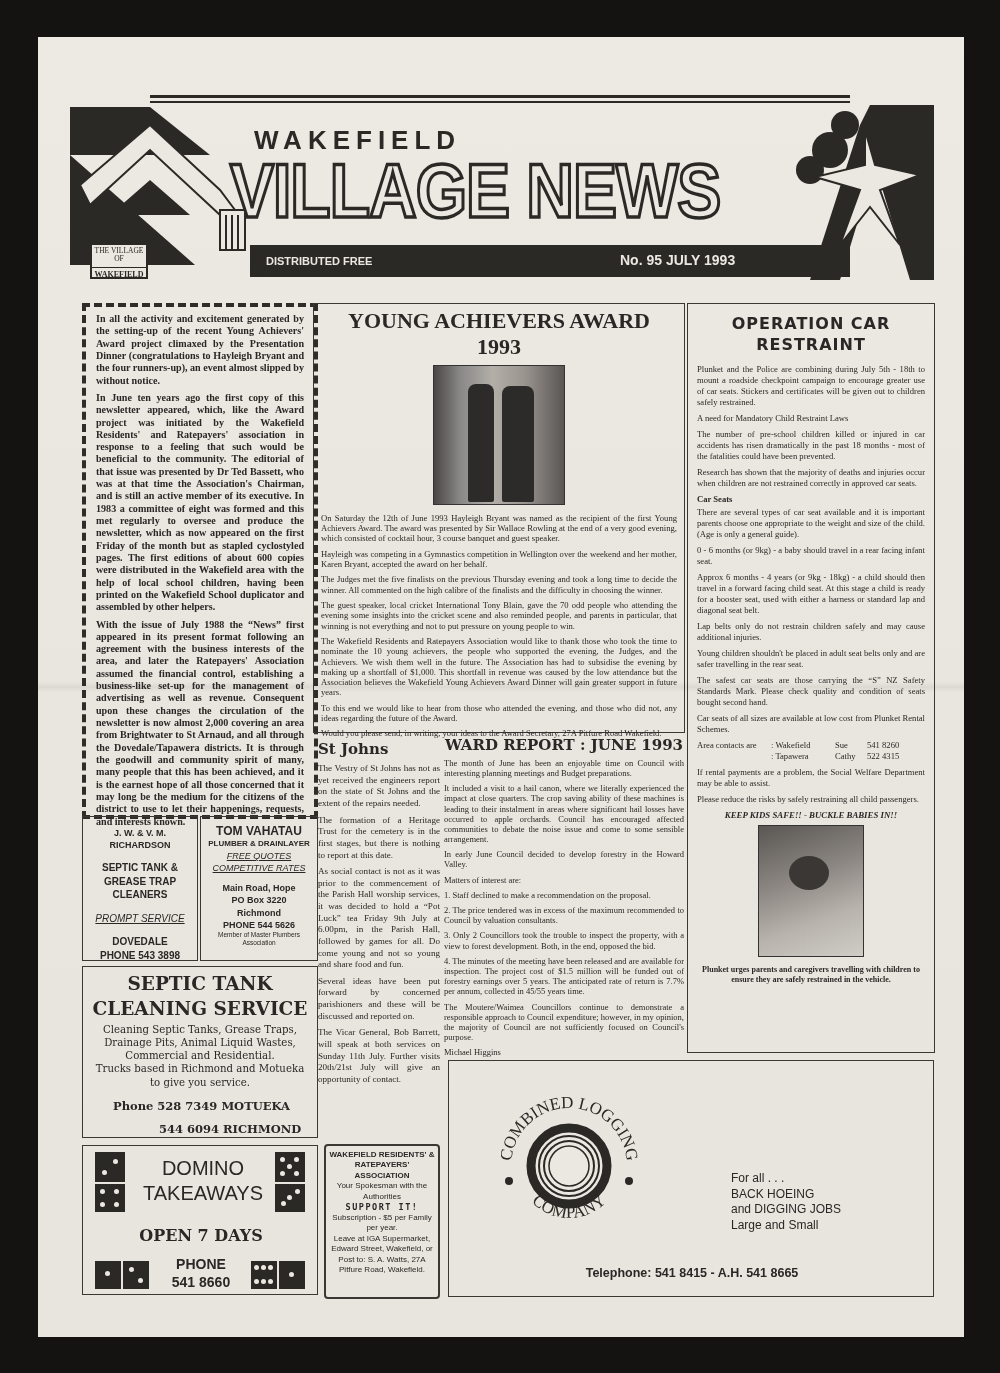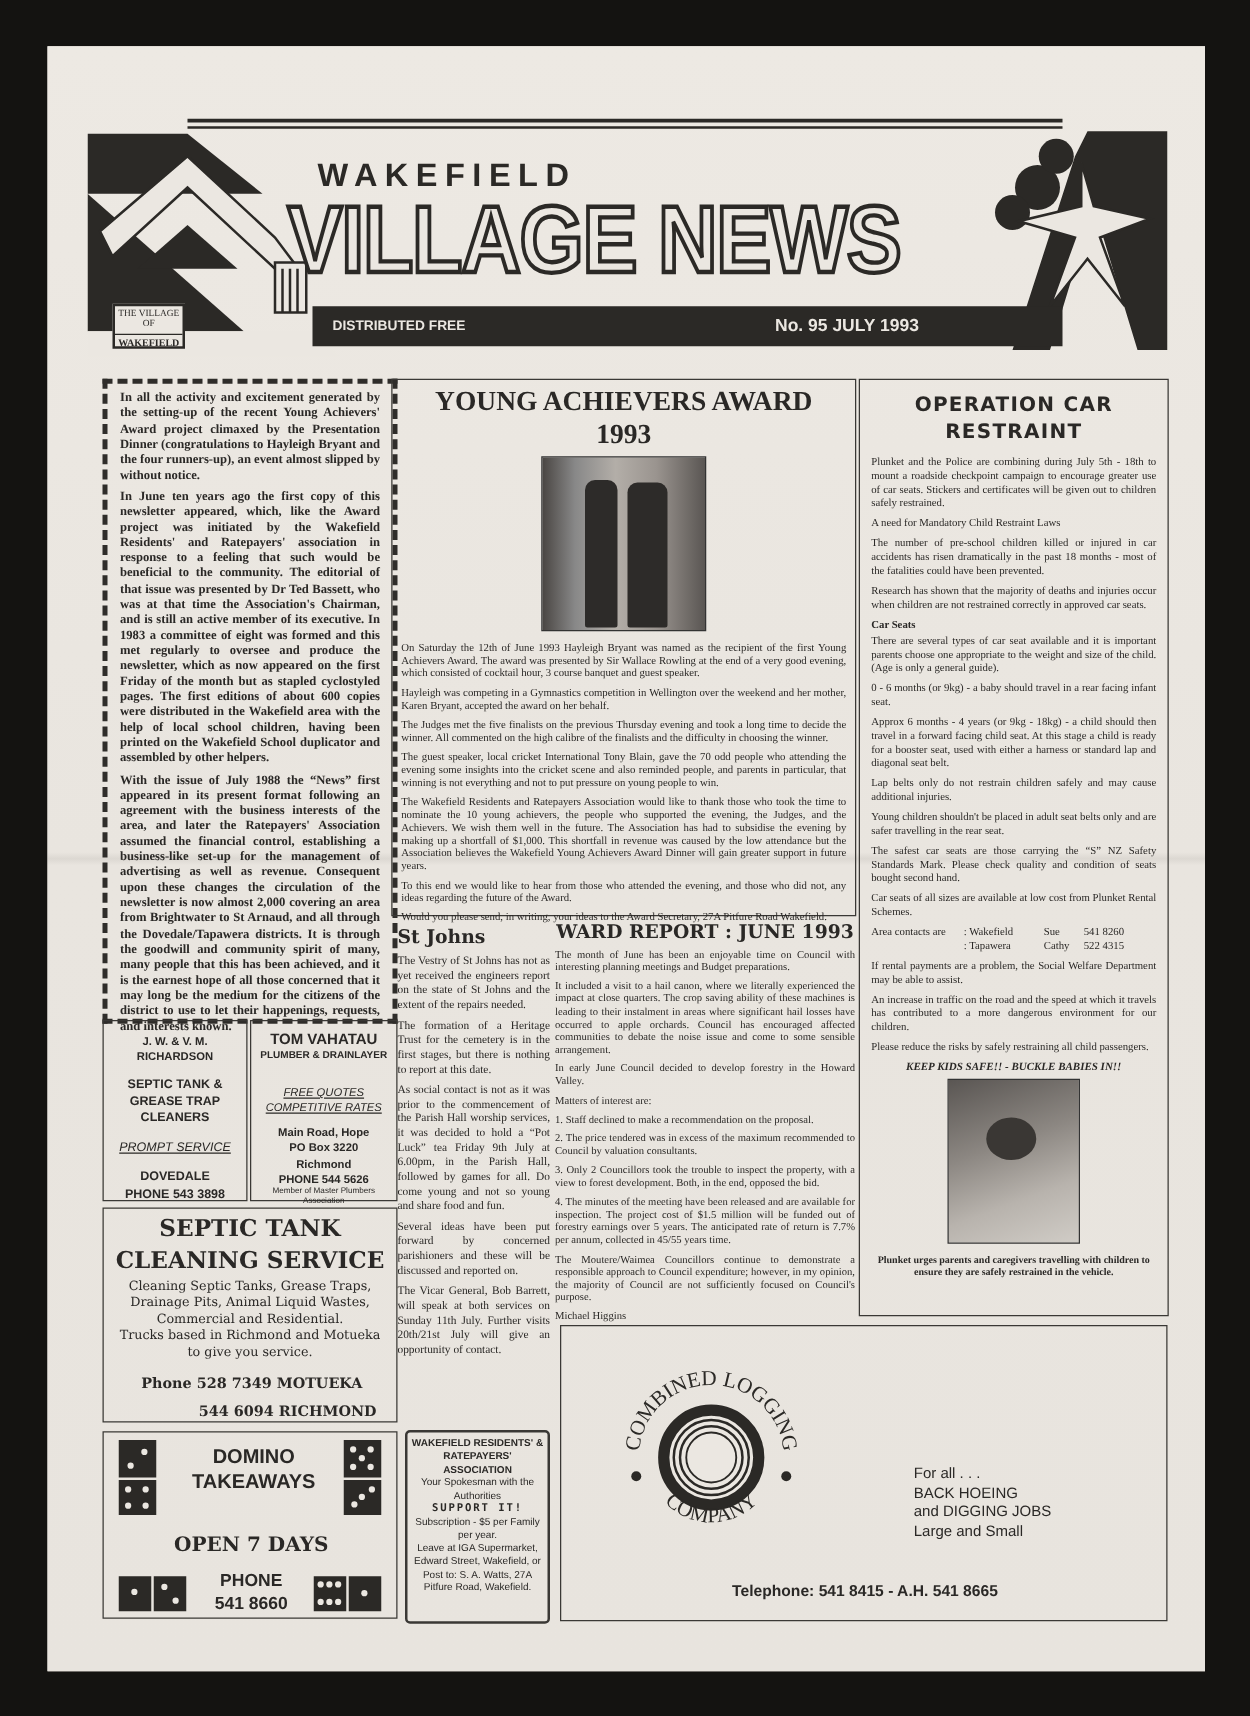--- a/index.html
+++ b/index.html
@@ -138,21 +138,20 @@
     <span>Area contacts are</span>
     <span>: Wakefield</span>
     <span>Sue</span>
     <span>541 8260</span>
     <span></span>
     <span>: Tapawera</span>
     <span>Cathy</span>
     <span>522 4315</span>
   </div>
   <p>If rental payments are a problem, the Social Welfare Department may be able to assist.</p>
-  <p>An increase in traffic on the road and the speed at which it travels has contributed to a more dangerous environment for our children.</p>
   <p>Please reduce the risks by safely restraining all child passengers.</p>
   <div class="slogan">KEEP KIDS SAFE!!  -  BUCKLE BABIES IN!!</div>
   <div class="photo" style="width:106px;height:132px;background:linear-gradient(160deg,#5a5653 0%,#8c8782 40%,#b8b3ad 70%,#d0ccc6 100%);">
     <div class="fig" style="left:30px;top:30px;width:40px;height:34px;border-radius:50%;background:#3a3734"></div>
   </div>
   <p class="caption">Plunket urges parents and caregivers travelling with children to ensure they are safely restrained in the vehicle.</p>
 </div>
 
 <div class="abs stjohns">
   <h3>St Johns</h3>
@@ -180,21 +179,21 @@
 <div class="abs box ad ad-rich">
   <div style="font-size:9px;margin-bottom:10px">J. W. &amp; V. M. RICHARDSON</div>
   <div style="margin-bottom:10px">SEPTIC TANK &amp; GREASE TRAP CLEANERS</div>
   <div style="margin-bottom:10px"><u>PROMPT SERVICE</u></div>
   <div>DOVEDALE</div>
   <div>PHONE 543 3898</div>
 </div>
 
 <div class="abs box ad ad-tom">
   <div style="font-size:12px">TOM VAHATAU</div>
-  <div style="font-size:8px;margin-bottom:18px">PLUMBER &amp; DRAINLAYER</div>
+  <div style="font-size:8px;margin-bottom:0">PLUMBER &amp; DRAINLAYER</div>
   <div><u>FREE QUOTES</u></div>
   <div style="margin-bottom:8px"><u>COMPETITIVE RATES</u></div>
   <div>Main Road, Hope</div>
   <div>PO Box 3220</div>
   <div>Richmond</div>
   <div>PHONE 544 5626</div>
   <div style="font-size:6.5px;font-weight:normal;line-height:1.2">Member of Master Plumbers Association</div>
 </div>
 
 <div class="abs box ad-septic">
@@ -243,21 +242,21 @@
       <i class="pip" style="left:3px;top:4px"></i>
       <i class="pip" style="left:10px;top:4px"></i>
       <i class="pip" style="left:17px;top:4px"></i>
       <i class="pip" style="left:3px;top:18px"></i>
       <i class="pip" style="left:10px;top:18px"></i>
       <i class="pip" style="left:17px;top:18px"></i>
     </div>
   <div class="domino-tile" style="left:196px;top:115px;width:26px;height:28px">
       <i class="pip" style="left:10px;top:11px"></i>
     </div>
-  <div class="abs" style="left:50px;top:10px;width:140px;text-align:center;font-family:'Liberation Sans',sans-serif;font-weight:bold;font-size:16px;line-height:1.25">
+  <div class="abs" style="left:50px;top:10px;width:140px;text-align:center;font-family:'Liberation Sans',sans-serif;font-weight:normal;font-size:20px;line-height:1.25">
     <div>DOMINO</div>
     <div>TAKEAWAYS</div>
   </div>
   <div class="abs" style="left:0;top:80px;width:236px;text-align:center;font-family:'DejaVu Serif',serif;font-weight:bold;font-size:16px">OPEN 7 DAYS</div>
   <div class="abs" style="left:70px;top:110px;width:96px;text-align:center;font-family:'Liberation Sans',sans-serif;font-weight:bold;font-size:14px;line-height:1.25">
     <div>PHONE</div>
     <div>541 8660</div>
   </div>
 </div>
 

